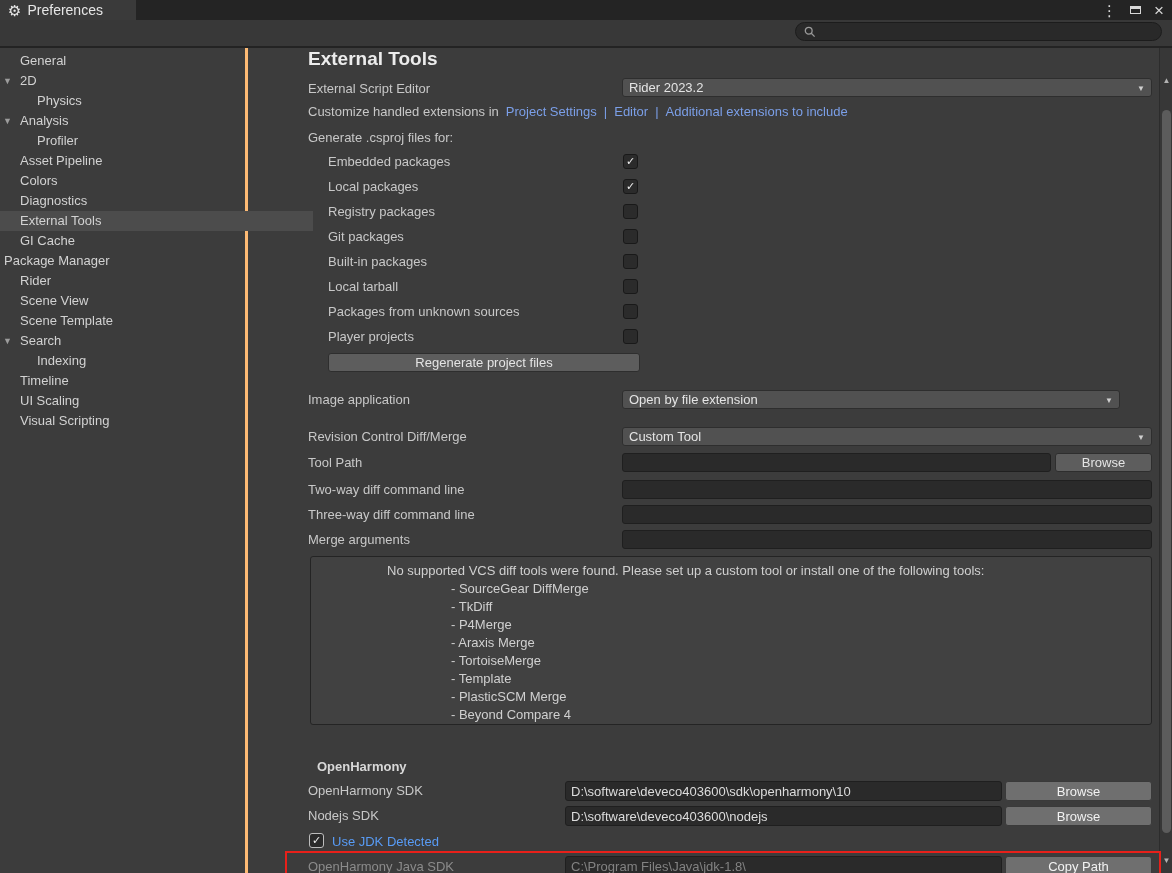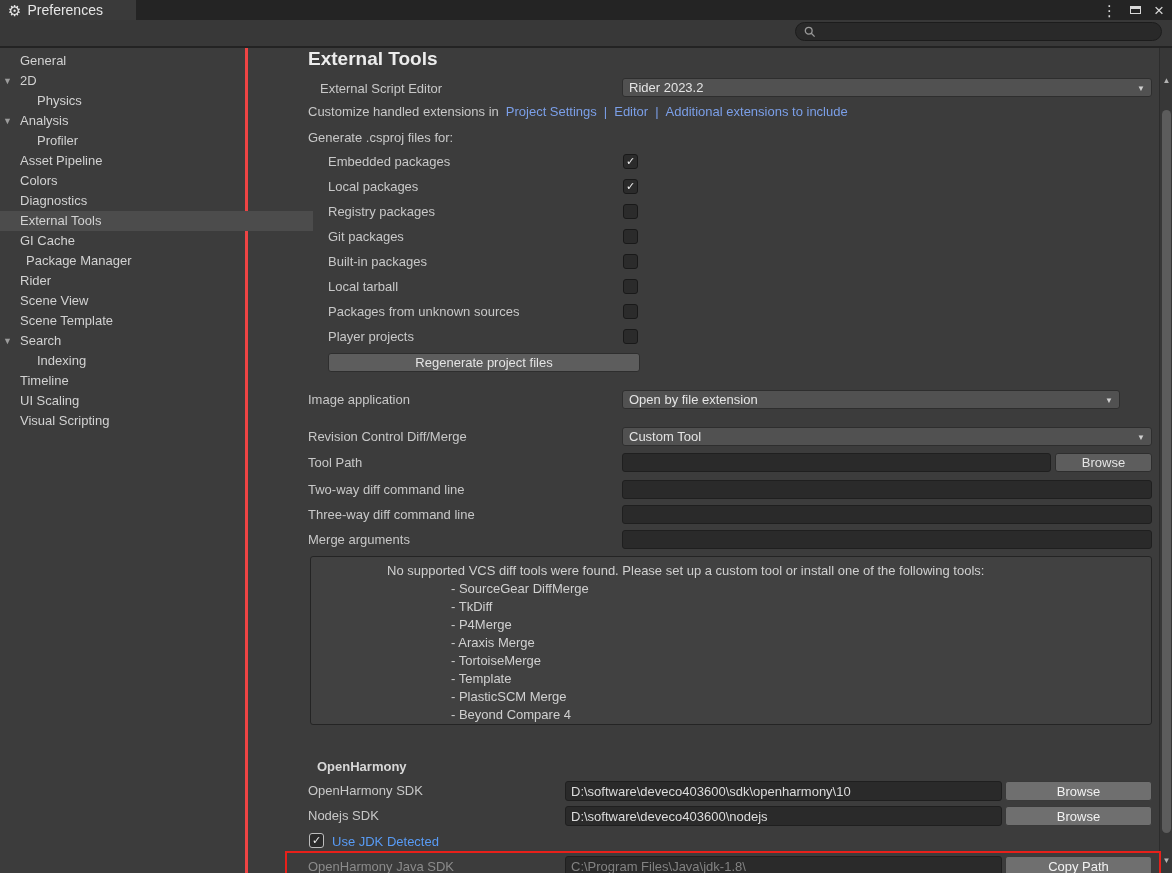--- a/index.html
+++ b/index.html
@@ -15,21 +15,21 @@
   .win-controls{position:absolute;right:8px;top:0;height:20px;display:flex;align-items:center;gap:13px;color:#d8d8d8;}
   .kebab{font-size:15px;line-height:1;}
   .maxbox{display:inline-block;width:11px;height:8px;border:1.5px solid #d8d8d8;border-top-width:3.5px;box-sizing:border-box;}
   .closex{font-size:17px;line-height:1;}
   
   .toolbar{position:absolute;left:0;top:20px;width:100%;height:26px;background:#383838;border-bottom:2px solid #232323;box-sizing:content-box;}
   .search{position:absolute;right:10px;top:2px;width:367px;height:19px;background:#292929;border:1px solid #1c1c1c;
           border-radius:10px;display:flex;align-items:center;padding-left:8px;box-sizing:border-box;}
   .search input{flex:1;background:transparent;border:none;outline:none;color:#dcdcdc;font:inherit;height:100%;}
   
-  .sidebar{position:absolute;left:0;top:48px;width:248px;bottom:0;background:#3c3c3c;border-right:3px solid #ef4444;box-sizing:border-box;}
+  .sidebar{position:absolute;left:0;top:48px;width:248px;bottom:0;background:#3c3c3c;border-right:3px solid #fdba74;box-sizing:border-box;}
   .side-item{position:absolute;left:0;width:293px;height:20px;line-height:20px;color:#d2d2d2;white-space:nowrap;cursor:default;}
   .side-item.selected{background:#4c4c4c;}
   .expander{position:absolute;left:3px;top:0;font-size:9px;color:#9d9d9d;line-height:20px;}
   
   .label{position:absolute;height:17px;line-height:17px;color:#c8c8c8;white-space:pre;}
   .label.bold{font-weight:bold;color:#d8d8d8;margin-left:9px;}
   .label.dim{color:#8b8b8b;}
   .h1{position:absolute;left:308px;top:48px;font-size:19px;font-weight:bold;color:#ececec;}
   .dropdown{position:absolute;height:19px;background:#515151;border:1px solid #2e2e2e;border-radius:3px;box-sizing:border-box;
             display:flex;align-items:center;padding:0 18px 0 6px;color:#e4e4e4;cursor:default;}
@@ -89,35 +89,35 @@
       <div class="side-item" style="top: 3px; padding-left: 20px;">General</div>
       <div class="side-item" style="top: 23px; padding-left: 20px;"><span class="expander">▼</span>2D</div>
       <div class="side-item" style="top: 43px; padding-left: 37px;">Physics</div>
       <div class="side-item" style="top: 63px; padding-left: 20px;"><span class="expander">▼</span>Analysis</div>
       <div class="side-item" style="top: 83px; padding-left: 37px;">Profiler</div>
       <div class="side-item" style="top: 103px; padding-left: 20px;">Asset Pipeline</div>
       <div class="side-item" style="top: 123px; padding-left: 20px;">Colors</div>
       <div class="side-item" style="top: 143px; padding-left: 20px;">Diagnostics</div>
       <div class="side-item selected" style="top: 163px; padding-left: 20px;">External Tools</div>
       <div class="side-item" style="top: 183px; padding-left: 20px;">GI Cache</div>
-      <div class="side-item" style="top: 203px; padding-left: 26px;">Package Manager</div>
+      <div class="side-item" style="top: 203px; padding-left: 4px;">Package Manager</div>
       <div class="side-item" style="top: 223px; padding-left: 20px;">Rider</div>
       <div class="side-item" style="top: 243px; padding-left: 20px;">Scene View</div>
       <div class="side-item" style="top: 263px; padding-left: 20px;">Scene Template</div>
       <div class="side-item" style="top: 283px; padding-left: 20px;"><span class="expander">▼</span>Search</div>
       <div class="side-item" style="top: 303px; padding-left: 37px;">Indexing</div>
       <div class="side-item" style="top: 323px; padding-left: 20px;">Timeline</div>
       <div class="side-item" style="top: 343px; padding-left: 20px;">UI Scaling</div>
       <div class="side-item" style="top: 363px; padding-left: 20px;">Visual Scripting</div>
     </div>
 
   <div>
     <div class="h1">External Tools</div>
 
-    <div class="label" style="left:308px;top:80px;margin-left:12px;">External Script Editor</div>
+    <div class="label" style="left:308px;top:80px;">External Script Editor</div>
     <div class="dropdown" style="left:622px;top:78px;width:530px;">
       <span>Rider 2023.2</span>
       <span class="dd-arrow">▼</span>
     </div>
 
     <div class="linkrow">
       <span>Customize handled extensions in</span>
       <span class="link">Project Settings</span>
       <span class="sep">|</span>
       <span class="link">Editor</span>

